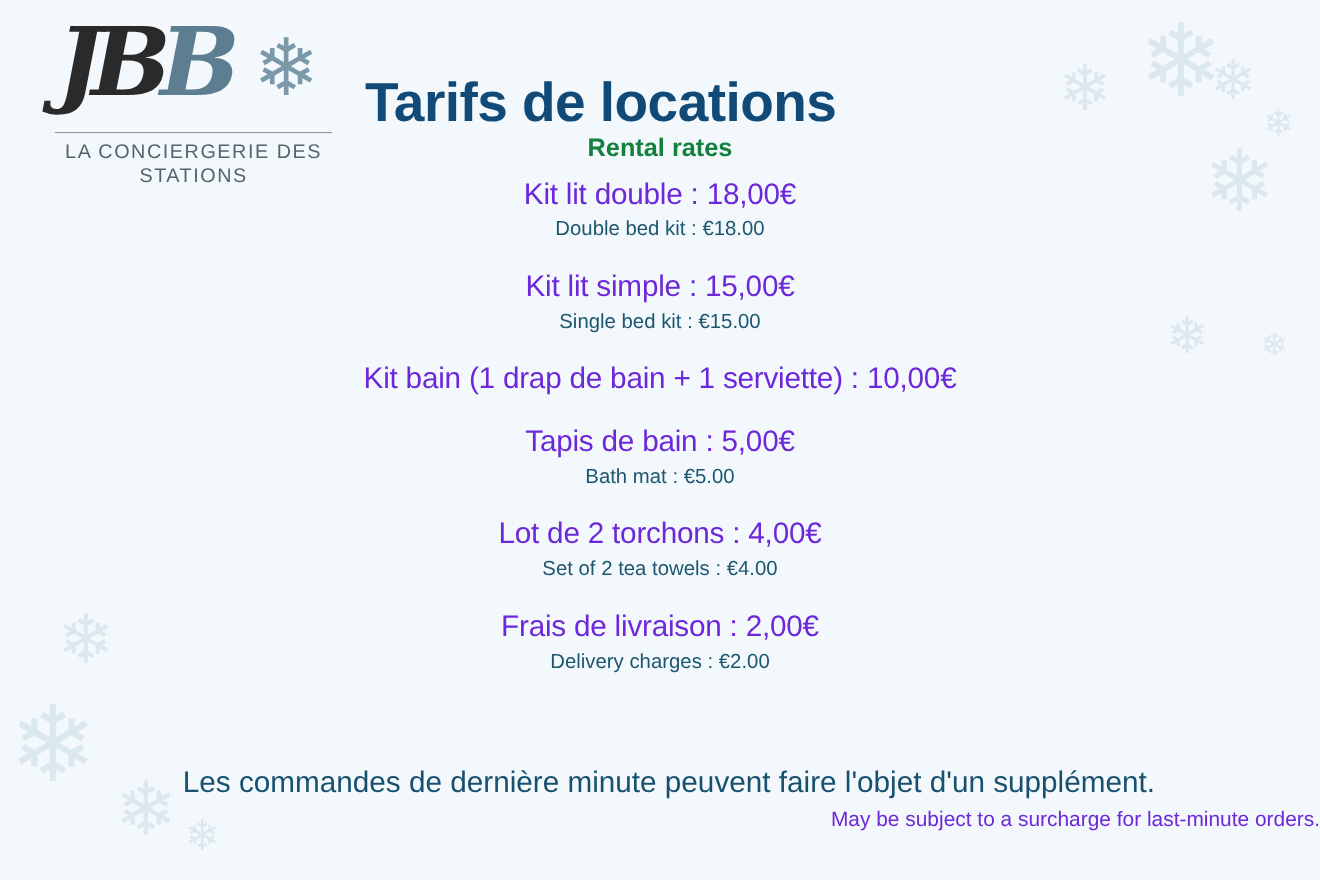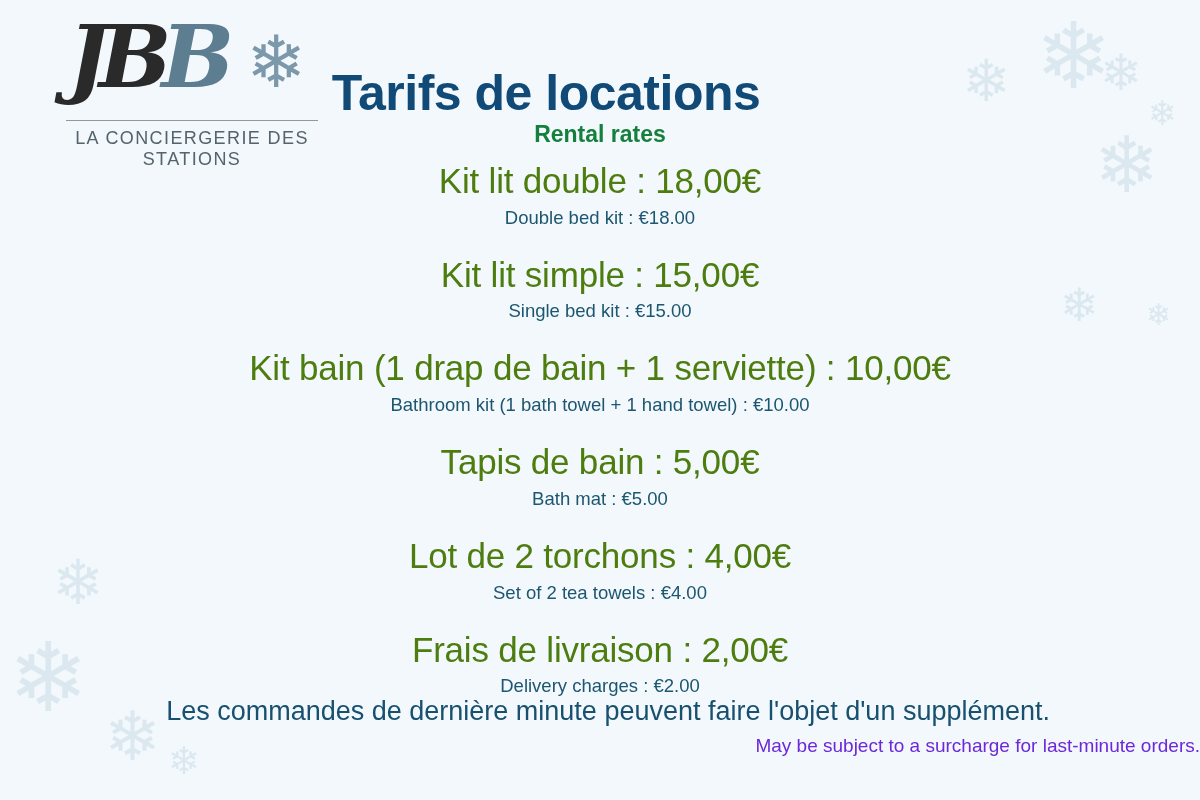--- a/index.html
+++ b/index.html
@@ -34,21 +34,21 @@
   #page {
     position: relative;
     z-index: 1;
     width: 1200px;
     height: 800px;
   }
 
   
   #logo-block {
     position: absolute;
-    left: 60px;
+    left: 44px;
     top: 8px;
     width: 270px;
     height: 140px;
     text-decoration: underline;
   }
   #logo-mark {
     font-family: "DejaVu Serif", serif;
     font-style: italic;
     font-size: 86px;
     font-weight: 700;
@@ -116,22 +116,22 @@
     position: absolute;
     left: 0;
     top: 160px;
     width: 1200px;
   }
   .rate {
     text-align: center;
     margin-bottom: 24px;
   }
   .rate .fr {
-    font-size: 35px;
-    color: #4d7c0f;
+    font-size: 27px;
+    color: #6d28d9;
     line-height: 1.22;
     letter-spacing: -0.2px;
   }
   .rate .en {
     font-size: 18.5px;
     color: #1d5670;
     line-height: 1.3;
     margin-top: 3px;
   }
 
@@ -189,21 +189,20 @@
       <div class="rate">
         <div class="fr">Kit lit double : 18,00€</div>
         <div class="en">Double bed kit : €18.00</div>
       </div>
       <div class="rate">
         <div class="fr">Kit lit simple : 15,00€</div>
         <div class="en">Single bed kit : €15.00</div>
       </div>
       <div class="rate">
         <div class="fr">Kit bain (1 drap de bain + 1 serviette) : 10,00€</div>
-        <div class="en">Bathroom kit (1 bath towel + 1 hand towel) : €10.00</div>
       </div>
       <div class="rate">
         <div class="fr">Tapis de bain : 5,00€</div>
         <div class="en">Bath mat : €5.00</div>
       </div>
       <div class="rate">
         <div class="fr">Lot de 2 torchons : 4,00€</div>
         <div class="en">Set of 2 tea towels : €4.00</div>
       </div>
       <div class="rate">

